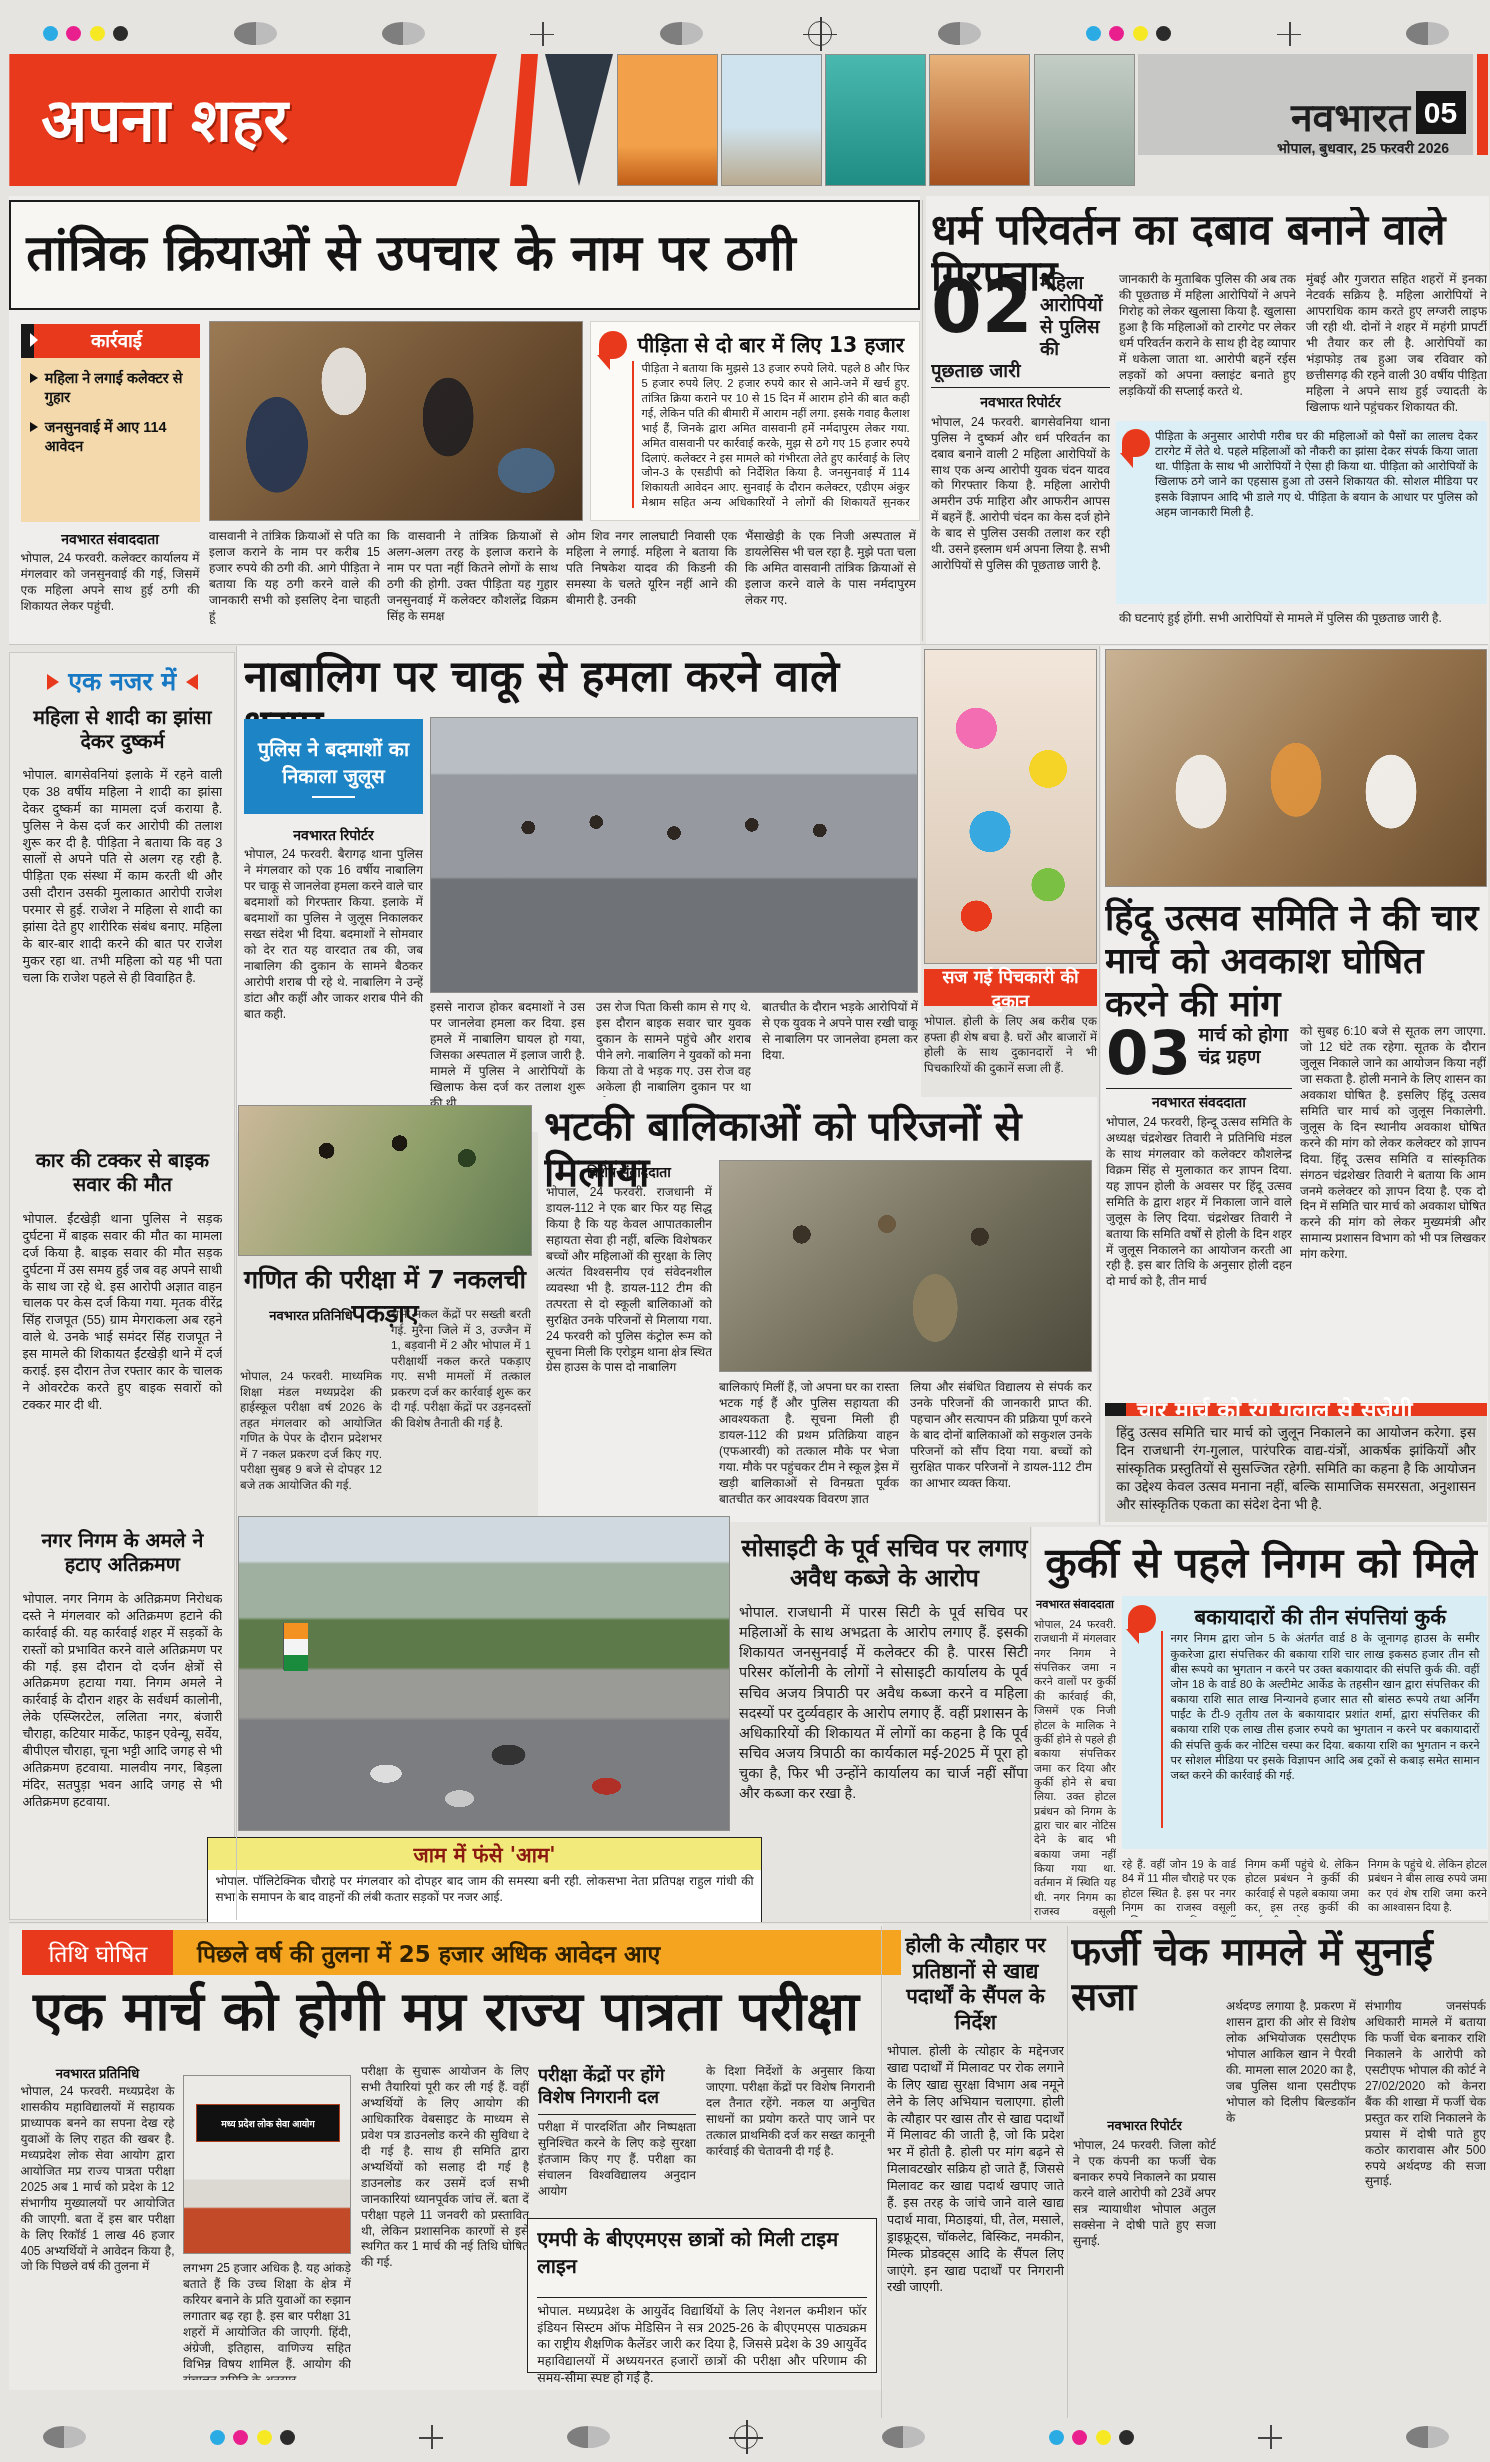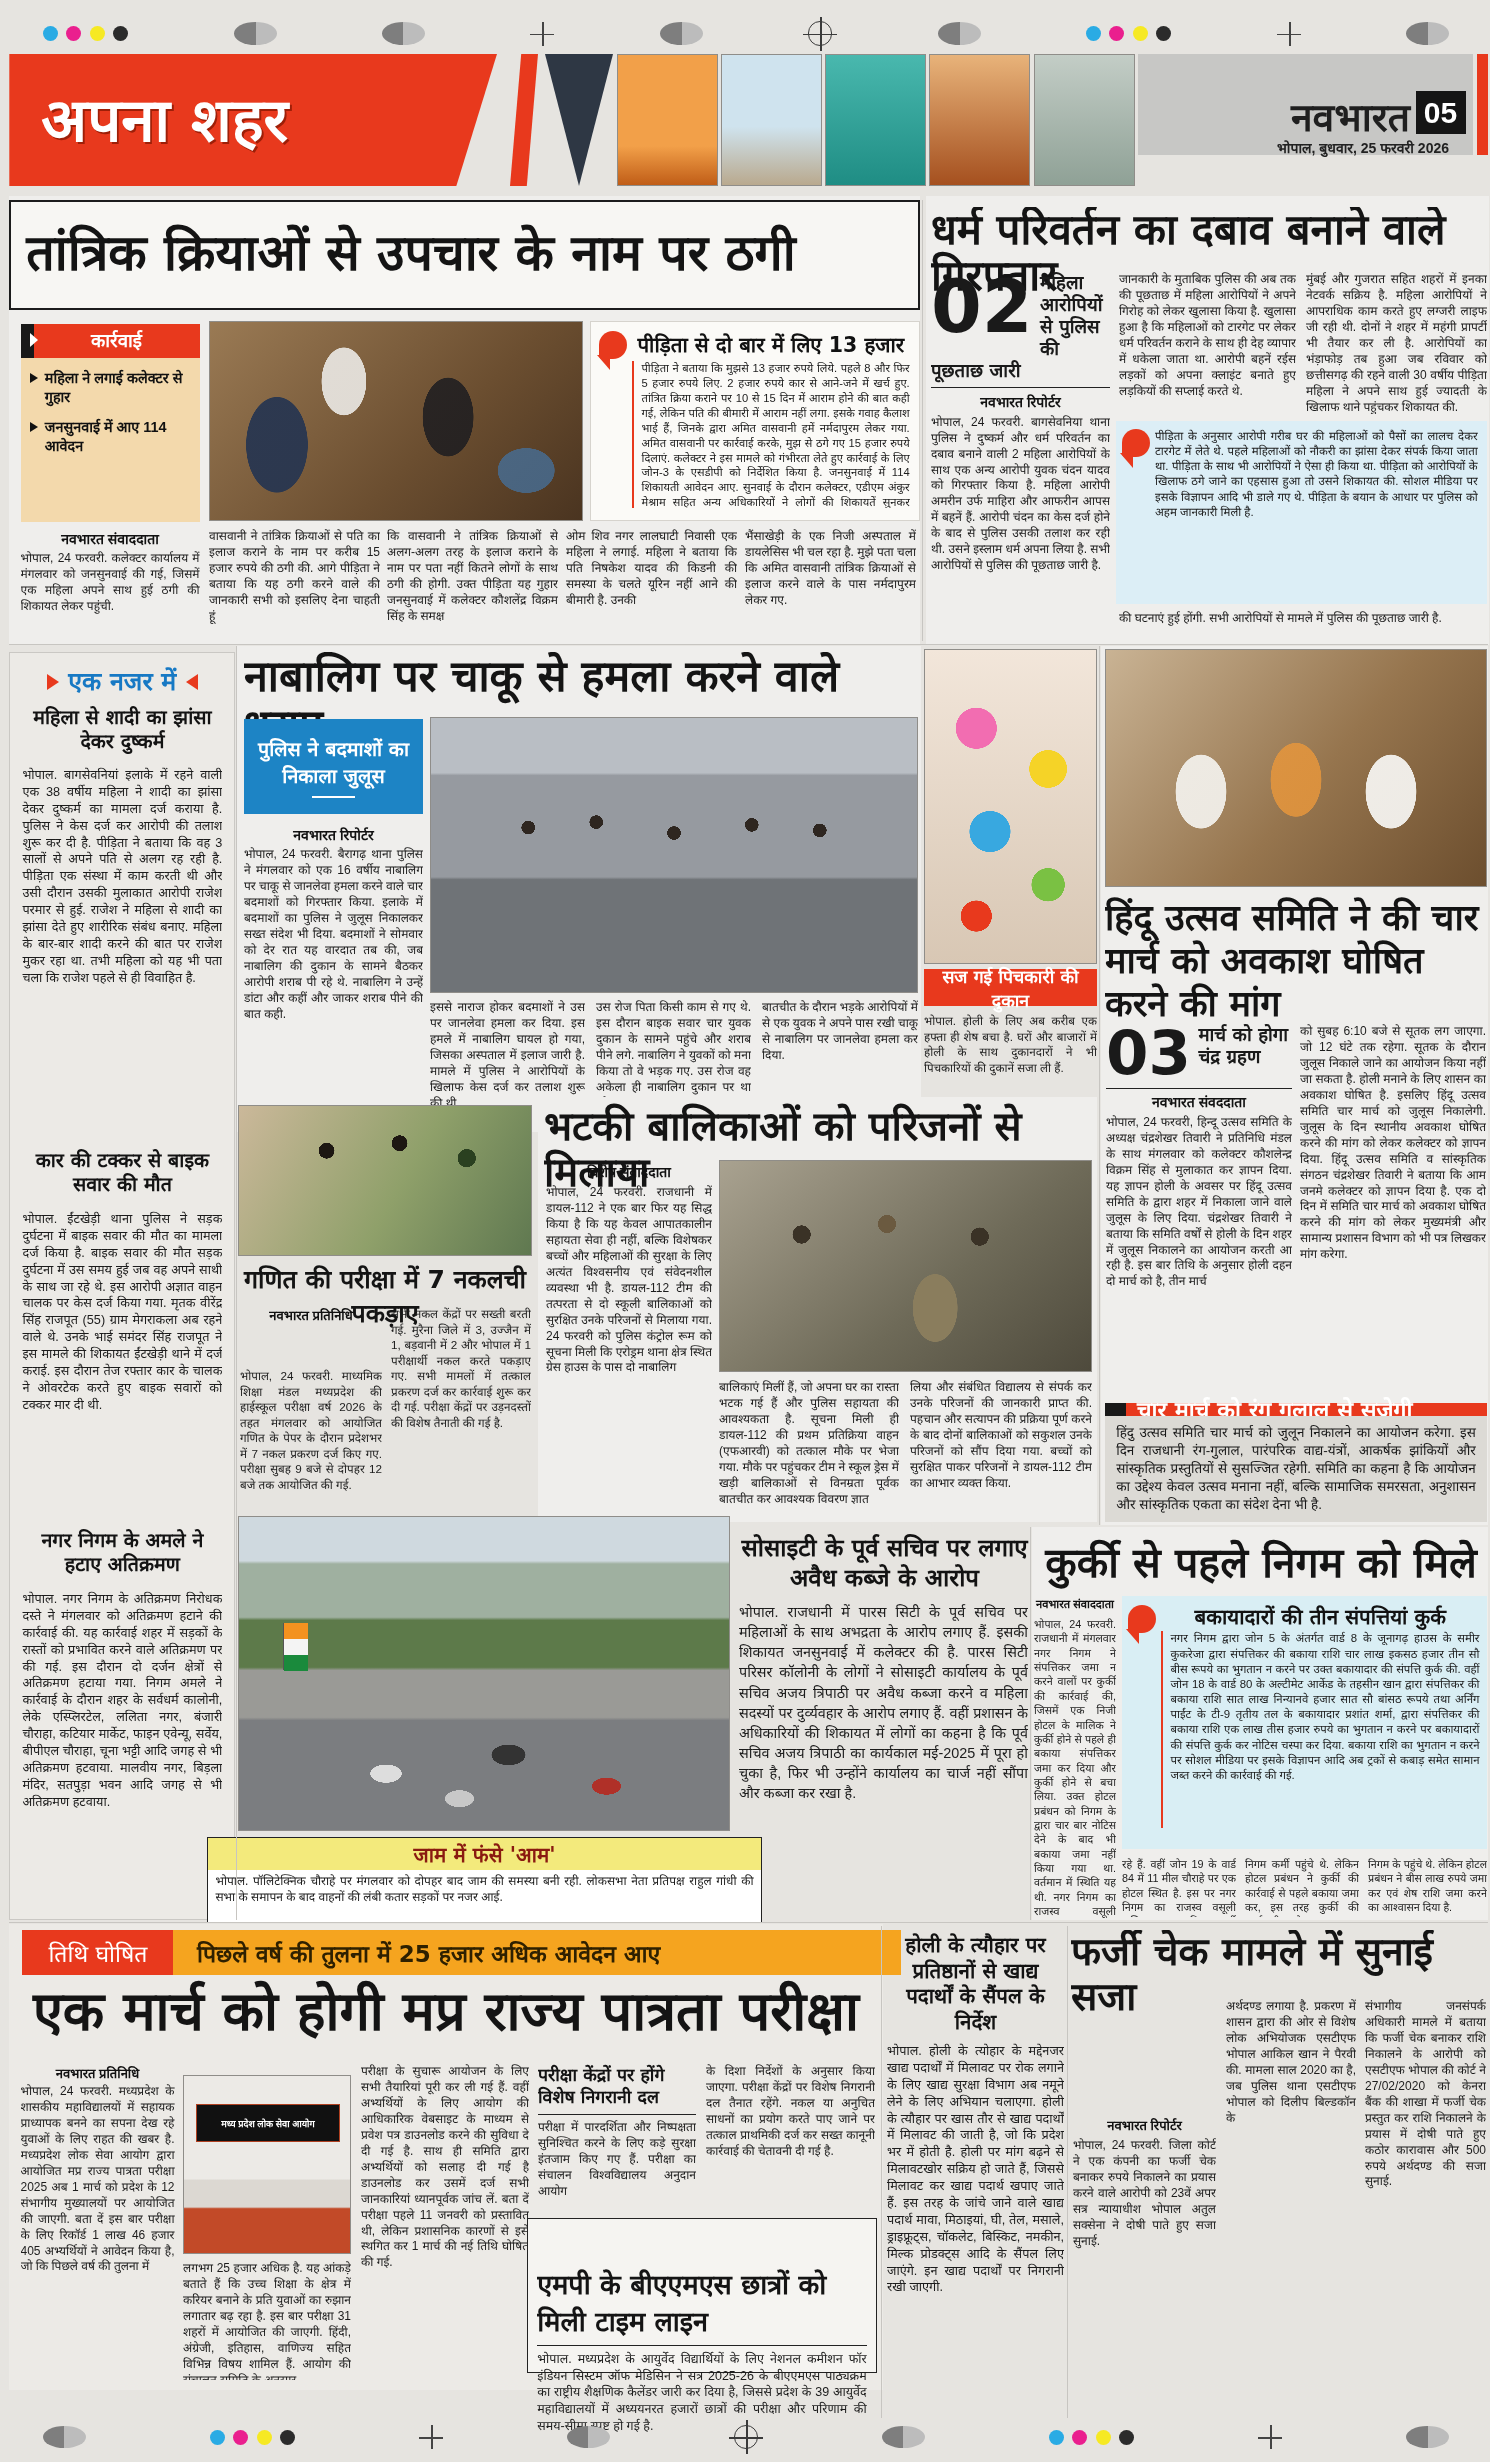--- a/index.html
+++ b/index.html
@@ -288,21 +288,21 @@
     <div class="sign" style="position:absolute;left:7%;top:16%;width:86%;height:20%;">मध्य प्रदेश लोक सेवा आयोग</div>
   </div>
   <div class="ab txt" style="left:183px;top:2261px;width:168px;height:119px;">लगभग 25 हजार अधिक है. यह आंकड़े बताते हैं कि उच्च शिक्षा के क्षेत्र में करियर बनाने के प्रति युवाओं का रुझान लगातार बढ़ रहा है. इस बार परीक्षा 31 शहरों में आयोजित की जाएगी. हिंदी, अंग्रेजी, इतिहास, वाणिज्य सहित विभिन्न विषय शामिल हैं. आयोग की संचालन समिति के अनुसार</div>
   <div class="ab txt" style="left:361px;top:2064px;width:168px;height:317px;">परीक्षा के सुचारू आयोजन के लिए सभी तैयारियां पूरी कर ली गई हैं. वहीं अभ्यर्थियों के लिए आयोग की आधिकारिक वेबसाइट के माध्यम से प्रवेश पत्र डाउनलोड करने की सुविधा दे दी गई है. साथ ही समिति द्वारा अभ्यर्थियों को सलाह दी गई है डाउनलोड कर उसमें दर्ज सभी जानकारियां ध्यानपूर्वक जांच लें. बता दें परीक्षा पहले 11 जनवरी को प्रस्तावित थी, लेकिन प्रशासनिक कारणों से इसे स्थगित कर 1 मार्च की नई तिथि घोषित की गई.</div>
   <div class="ab" style="left:538px;top:2064px;width:158px;height:147px;overflow:hidden;">
     <div class="sm-ttl" style="text-align:left;font-size:17.7px;border-bottom:1.9px solid #222;padding-bottom:5.6px;margin-bottom:5.6px;">परीक्षा केंद्रों पर होंगे विशेष निगरानी दल</div>
     <div class="txt">परीक्षा में पारदर्शिता और निष्पक्षता सुनिश्चित करने के लिए कड़े सुरक्षा इंतजाम किए गए हैं. परीक्षा का संचालन विश्वविद्यालय अनुदान आयोग</div>
   </div>
   <div class="ab txt" style="left:706px;top:2064px;width:169px;height:147px;">के दिशा निर्देशों के अनुसार किया जाएगा. परीक्षा केंद्रों पर विशेष निगरानी दल तैनात रहेंगे. नकल या अनुचित साधनों का प्रयोग करते पाए जाने पर तत्काल प्राथमिकी दर्ज कर सख्त कानूनी कार्रवाई की चेतावनी दी गई है.</div>
   <div class="ab" style="left:527px;top:2218px;width:350px;height:155px;background:#f5f4f1;border:1.9px solid #222;box-sizing:border-box;padding:5.6px 9.3px;">
-    <div class="hl" style="font-size:27px;border-bottom:0.9px solid #222;padding-bottom:6px;margin-top:40px;">एमपी के बीएएमएस छात्रों को मिली टाइम लाइन</div>
+    <div class="hl" style="font-size:20px;border-bottom:0.9px solid #222;padding-bottom:18px;">एमपी के बीएएमएस छात्रों को मिली टाइम लाइन</div>
     <div class="txt" style="margin-top:5.6px;height:101px;font-size:12.5px;">भोपाल. मध्यप्रदेश के आयुर्वेद विद्यार्थियों के लिए नेशनल कमीशन फॉर इंडियन सिस्टम ऑफ मेडिसिन ने सत्र 2025-26 के बीएएमएस पाठ्यक्रम का राष्ट्रीय शैक्षणिक कैलेंडर जारी कर दिया है, जिससे प्रदेश के 39 आयुर्वेद महाविद्यालयों में अध्ययनरत हजारों छात्रों की परीक्षा और परिणाम की समय-सीमा स्पष्ट हो गई है.</div>
   </div>
 
   <div class="ab sm-ttl" style="left:887px;top:1933px;width:177px;font-size:20.5px;height:101px;">होली के त्यौहार पर प्रतिष्ठानों से खाद्य पदार्थों के सैंपल के निर्देश</div>
   <div class="ab txt" style="left:887px;top:2043px;width:177px;height:373px;font-size:12.7px;">भोपाल. होली के त्योहार के मद्देनजर खाद्य पदार्थों में मिलावट पर रोक लगाने के लिए खाद्य सुरक्षा विभाग अब नमूने लेने के लिए अभियान चलाएगा. होली के त्यौहार पर खास तौर से खाद्य पदार्थों में मिलावट की जाती है, जो कि प्रदेश भर में होती है. होली पर मांग बढ़ने से मिलावटखोर सक्रिय हो जाते हैं, जिससे मिलावट कर खाद्य पदार्थ खपाए जाते हैं. इस तरह के जांचे जाने वाले खाद्य पदार्थ मावा, मिठाइयां, घी, तेल, मसाले, ड्राइफ्रूट्स, चॉकलेट, बिस्किट, नमकीन, मिल्क प्रोडक्ट्स आदि के सैंपल लिए जाएंगे. इन खाद्य पदार्थों पर निगरानी रखी जाएगी.</div>
 
   <div class="ab hl" style="left:1071px;top:1930px;width:417px;font-size:39px;line-height:1.15;">फर्जी चेक मामले में सुनाई सजा</div>
   <div class="ab byl" style="left:1073px;top:2116px;width:143px;font-size:13px;">नवभारत रिपोर्टर</div>
   <div class="ab txt" style="left:1073px;top:2138px;width:143px;height:278px;">भोपाल, 24 फरवरी. जिला कोर्ट ने एक कंपनी का फर्जी चेक बनाकर रुपये निकालने का प्रयास करने वाले आरोपी को 23वें अपर सत्र न्यायाधीश भोपाल अतुल सक्सेना ने दोषी पाते हुए सजा सुनाई.</div>
   <div class="ab txt" style="left:1226px;top:1999px;width:130px;height:417px;">अर्थदण्ड लगाया है. प्रकरण में शासन द्वारा की ओर से विशेष लोक अभियोजक एसटीएफ भोपाल आकिल खान ने पैरवी की. मामला साल 2020 का है, जब पुलिस थाना एसटीएफ भोपाल को दिलीप बिल्डकॉन के</div>

